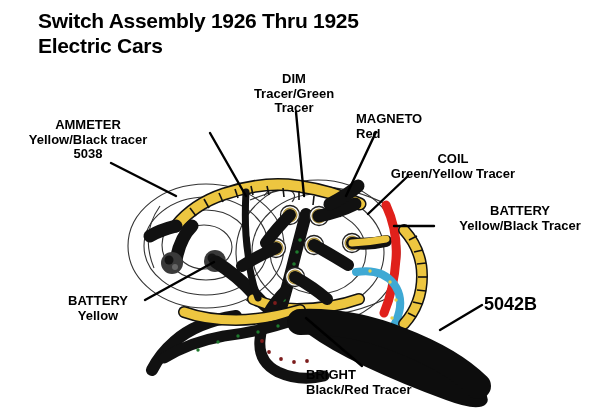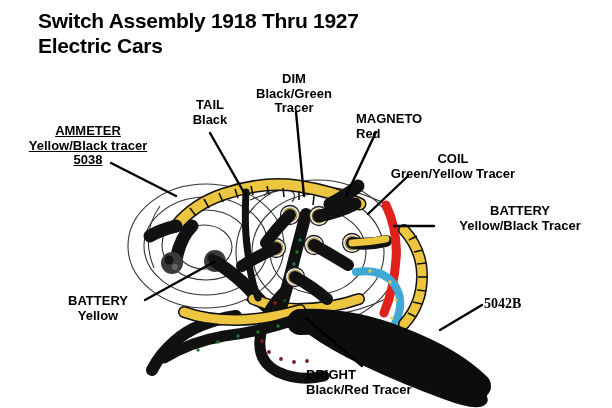--- a/index.html
+++ b/index.html
@@ -2,37 +2,37 @@
 <html><head>
 <meta charset="utf-8">
 <style>
   html,body{margin:0;padding:0;background:#ffffff;}
   body{width:612px;height:408px;position:relative;overflow:hidden;
        font-family:"Liberation Sans","DejaVu Sans",sans-serif;color:#000;}
   #stage{position:absolute;inset:0;width:612px;height:408px;}
   .title{position:absolute;left:38px;top:8px;font-size:21px;font-weight:bold;
          line-height:25px;letter-spacing:-0.3px;white-space:pre-line;}
   .lbl{position:absolute;font-weight:bold;line-height:14.5px;white-space:pre-line;}
-  #ammeter-label{left:8px;top:124px;width:160px;font-size:13px;text-align:center;text-decoration:underline;}
+  #ammeter-label{left:8px;top:118px;width:160px;font-size:13px;text-align:center;}
   #tail-label{left:168px;top:98px;width:84px;font-size:13px;text-align:center;}
   #dim-label{left:246px;top:72px;width:96px;font-size:13px;text-align:center;}
   #magneto-label{left:356px;top:112px;width:98px;font-size:13px;}
   #coil-label{left:358px;top:152px;width:190px;font-size:13px;text-align:center;}
   #battery-right-label{left:432px;top:204px;width:176px;font-size:13px;text-align:center;}
   #battery-left-label{left:44px;top:294px;width:108px;font-size:13px;text-align:center;}
   #bright-label{left:306px;top:368px;width:180px;font-size:13px;}
-  #part-5042b-label{left:484px;top:297px;font-size:14px;font-family:Liberation Serif, serif;}
+  #part-5042b-label{left:484px;top:297px;font-size:18px;}
   svg{position:absolute;left:0;top:0;}
 </style>
 </head>
 <body>
 
 <div id="stage">
 
-  <div class="title">Switch Assembly 1918 Thru 1927
+  <div class="title">Switch Assembly 1926 Thru 1925
 Electric Cars</div>
 
   <svg width="612" height="408" viewBox="0 0 612 408">
     <defs>
       <clipPath id="clipAll">
           <rect x="0" y="0" width="612" height="408"></rect>
         </clipPath>
     </defs>
     <g clip-path="url(#clipAll)">
 
@@ -227,24 +227,22 @@
         <line x1="362" y1="366" x2="306" y2="318"></line>
         <line x1="482" y1="305" x2="440" y2="330"></line>
       </g>
 
     </g>
   </svg>
 
   <div class="lbl" id="ammeter-label">AMMETER
 Yellow/Black tracer
 5038</div>
-  <div class="lbl" id="tail-label">TAIL
-Black</div>
   <div class="lbl" id="dim-label">DIM
-Black/Green
+Tracer/Green
 Tracer</div>
   <div class="lbl" id="magneto-label">MAGNETO
 Red</div>
   <div class="lbl" id="coil-label">COIL
 Green/Yellow Tracer</div>
   <div class="lbl" id="battery-right-label">BATTERY
 Yellow/Black Tracer</div>
   <div class="lbl" id="battery-left-label">BATTERY
 Yellow</div>
   <div class="lbl" id="bright-label">BRIGHT

